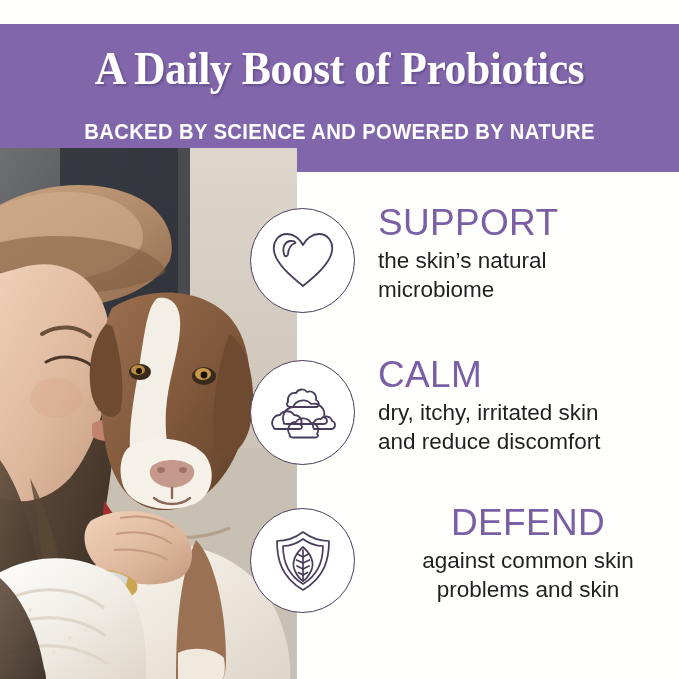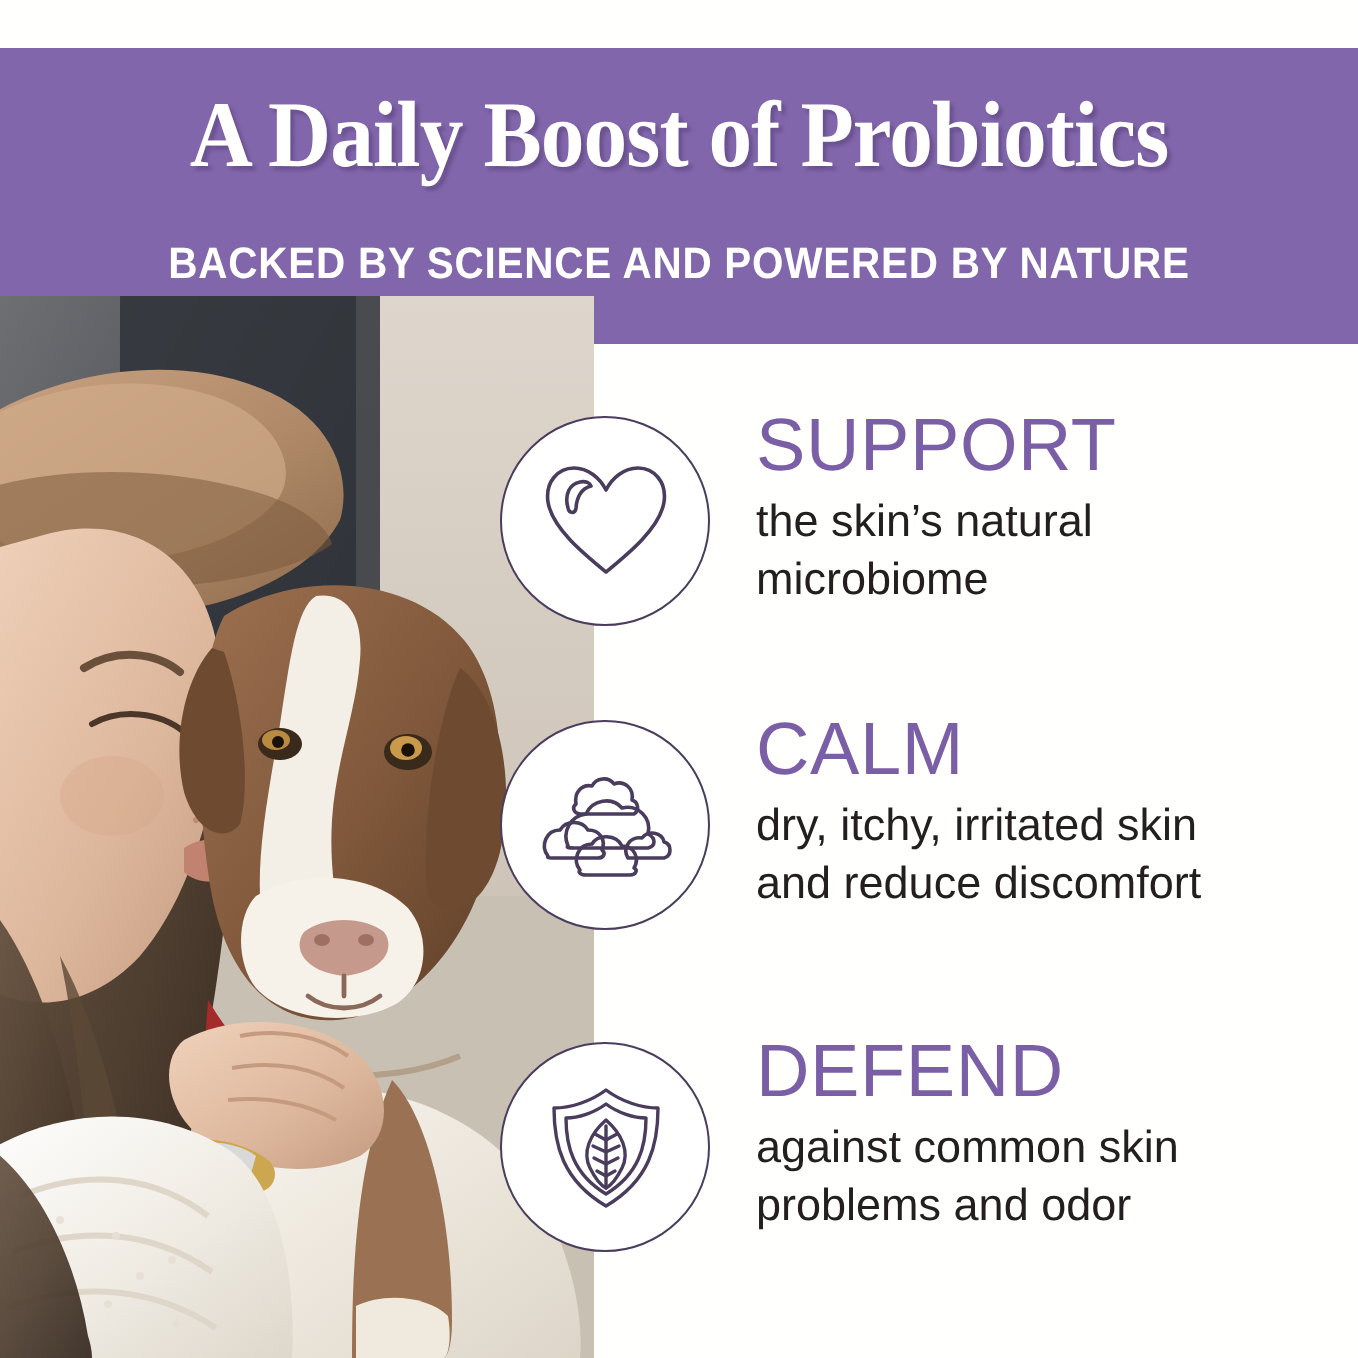--- a/index.html
+++ b/index.html
@@ -77,21 +77,21 @@
     height: 531px;
   }
   .feature {
     position: absolute;
     left: 0;
     width: 679px;
     height: 150px;
   }
   .feature.f1 { top: 58px; }
   .feature.f2 { top: 210px; }
-  .feature.f3 { top: 371px; }
+  .feature.f3 { top: 358px; text-align: center; }
 
   .icon-circle {
     position: absolute;
     left: 250px;
     top: 2px;
     width: 105px;
     height: 105px;
     border-radius: 50%;
     background: #ffffff;
     border: 1.6px solid #4a3c5c;
@@ -320,18 +320,18 @@
             <path d="M30 34 L 36.5 31"></path>
           <path d="M30 40 L 24 37"></path>
             <path d="M30 40 L 36 37"></path>
           <path d="M30 46 L 25.5 43.5"></path>
             <path d="M30 46 L 34.5 43.5"></path>
         </svg>
       </div>
       <div class="feature-text">
         <div class="feature-head">DEFEND</div>
         <div class="feature-body">against common skin</div>
-        <div class="feature-body">problems and odor</div>
+        <div class="feature-body">problems and skin</div>
       </div>
     </div>
 
   </div>
 </div>
 
 </body></html>

